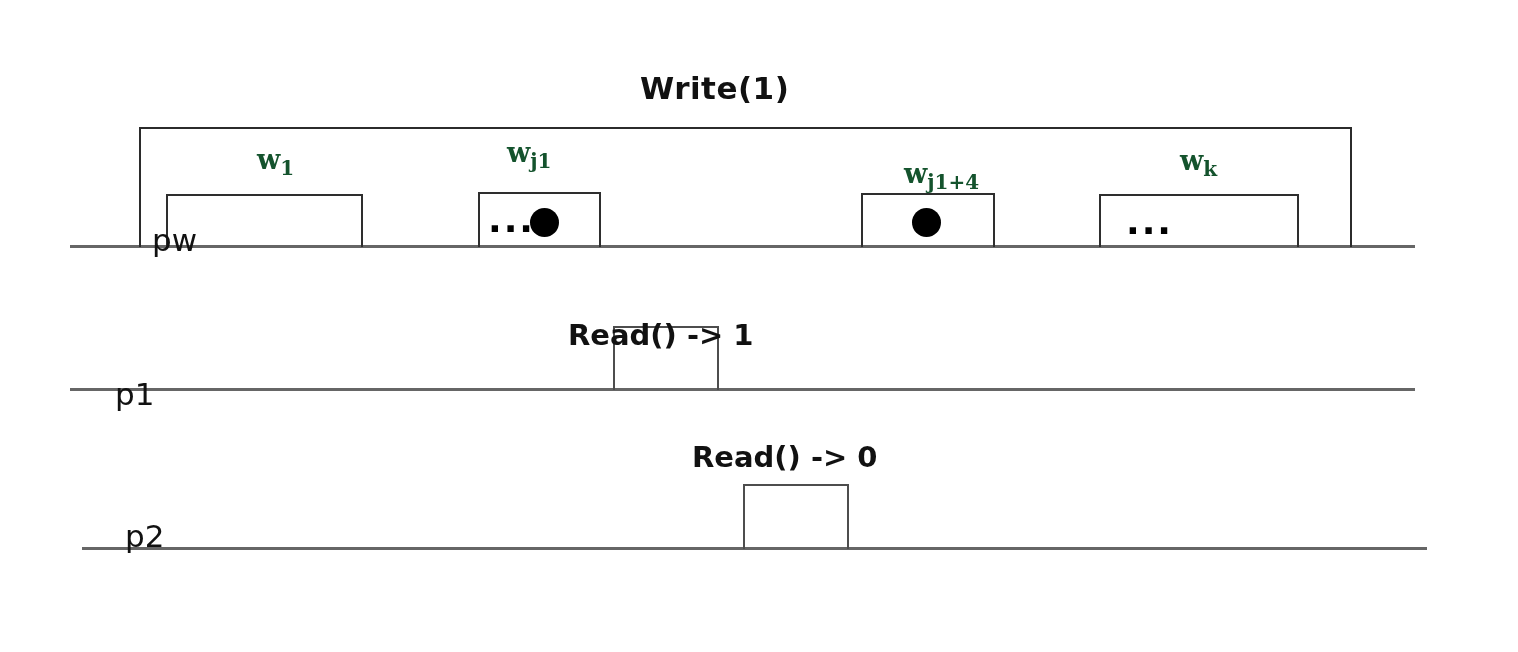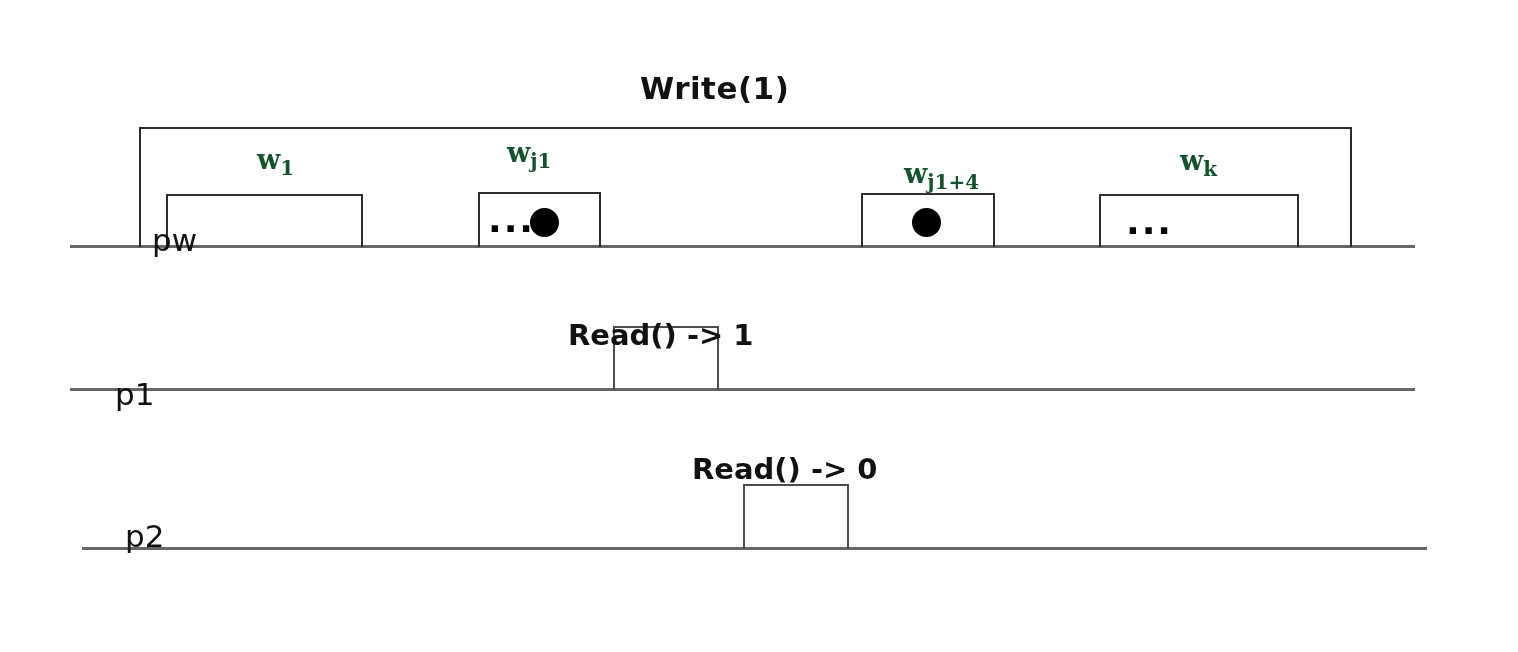--- a/index.html
+++ b/index.html
@@ -50,21 +50,21 @@
     font-weight:bold;font-size:27px;color:#14532d;
   }
   .wlabel sub{font-size:20px;line-height:0;vertical-align:-6px;}
   .wlabel-1{left:257px;top:144px;}
   .wlabel-2{left:507px;top:137px;}
   .wlabel-3{left:904px;top:158px;}
   .wlabel-4{left:1180px;top:145px;text-align:center;}
 
   .rlabel{position:absolute;font-weight:bold;font-size:29px;}
   .rlabel-1{left:568px;top:283px;margin-top:35px;}
-  .rlabel-2{left:692px;top:452px;text-align:right;}
+  .rlabel-2{left:692px;top:440px;text-align:right;}
 
   
   .dots{
     position:absolute;font-weight:bold;font-size:36px;line-height:1;
     letter-spacing:2px;color:#000;
   }
   .dots-1{left:488px;top:202px;}
   .dots-2{left:1126px;top:204px;}
   .bullet{position:absolute;width:29px;height:29px;border-radius:50%;background:#000;}
   .bullet-1{left:530px;top:208px;}

